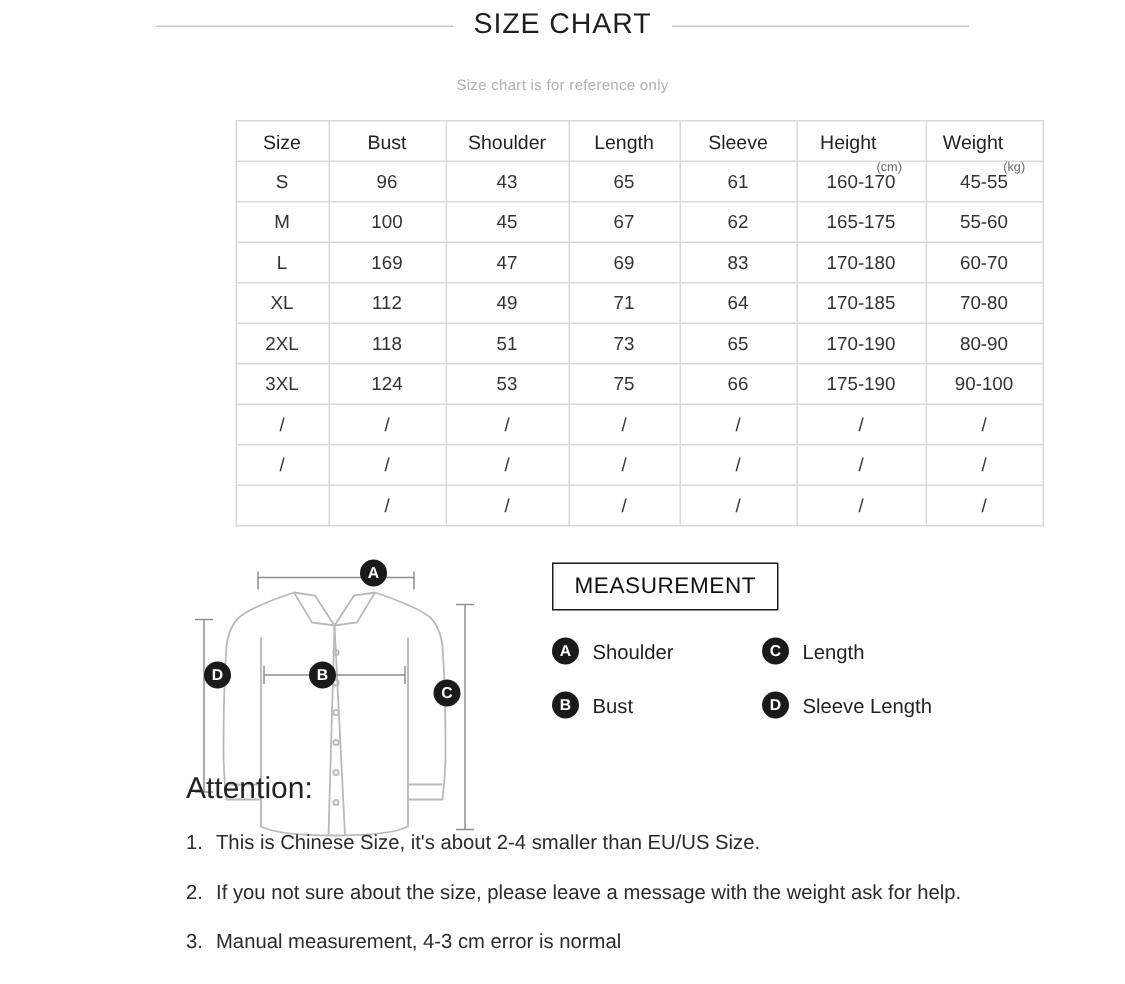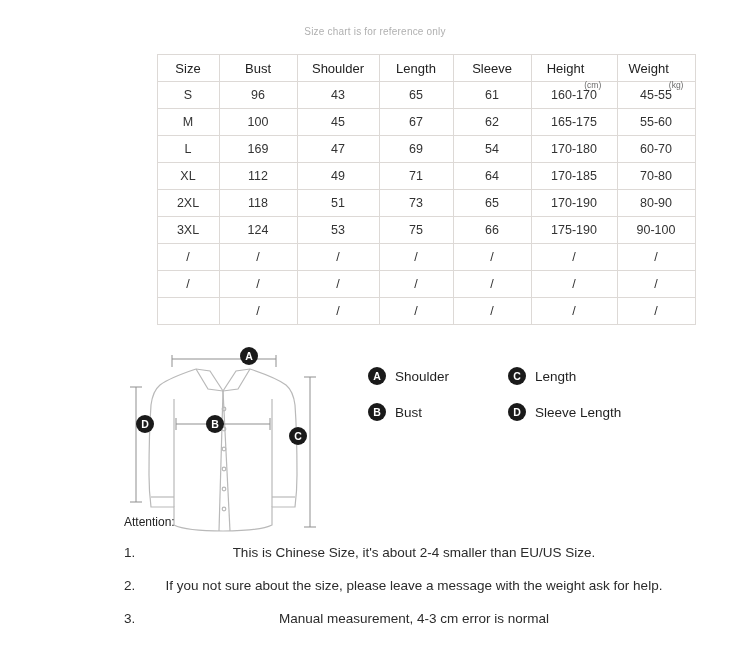--- a/index.html
+++ b/index.html
@@ -167,42 +167,47 @@
   }
 
   
   .attention {
     position: absolute;
     left: 124px;
     top: 515px;
     width: 560px;
   }
   .attention-title {
-    font-size: 12px;
+    font-size: 20px;
     color: #222;
     margin: 0 0 14px 0;
     font-weight: 400;
   }
   .note {
     display: flex;
     font-size: 13.5px;
     color: #2b2b2b;
     line-height: 20px;
     margin-bottom: 13px;
   }
   .note-num {
     width: 20px;
     flex: 0 0 20px;
   }
-  .note-text { flex: 1; text-align: center; }
+  .note-text { flex: 1; }
 </style>
 </head>
 <body>
 
 <div class="header">
+  <div class="title-row">
+    <div class="title-rule left"></div>
+    <div class="chart-title">SIZE CHART</div>
+    <div class="title-rule right"></div>
+  </div>
   <div class="subtitle">Size chart is for reference only</div>
 </div>
 
 <div class="table-wrap">
   <table class="size-chart">
     <colgroup>
       <col class="c-size">
         <col class="c-bust">
         <col class="c-shoulder">
         <col class="c-length">
@@ -238,21 +243,21 @@
           <td>67</td>
           <td>62</td>
           <td>165-175</td>
           <td>55-60</td>
         </tr>
         <tr>
           <td>L</td>
           <td>169</td>
           <td>47</td>
           <td>69</td>
-          <td>54</td>
+          <td>83</td>
           <td>170-180</td>
           <td>60-70</td>
         </tr>
         <tr>
           <td>XL</td>
           <td>112</td>
           <td>49</td>
           <td>71</td>
           <td>64</td>
           <td>170-185</td>
@@ -359,20 +364,21 @@
         <path d="M10,155 L22,155"></path>
       </g>
     </svg>
     <div class="badge a">A</div>
     <div class="badge b">B</div>
     <div class="badge c">C</div>
     <div class="badge d">D</div>
   </div>
 
   <div class="legend">
+    <div class="legend-title">MEASUREMENT</div>
     <div class="legend-grid" id="legend-grid">
         <div class="legend-item">
           <div class="legend-badge">A</div>
           <div class="legend-label">Shoulder</div>
         </div>
         <div class="legend-item">
           <div class="legend-badge">C</div>
           <div class="legend-label">Length</div>
         </div>
         <div class="legend-item">

